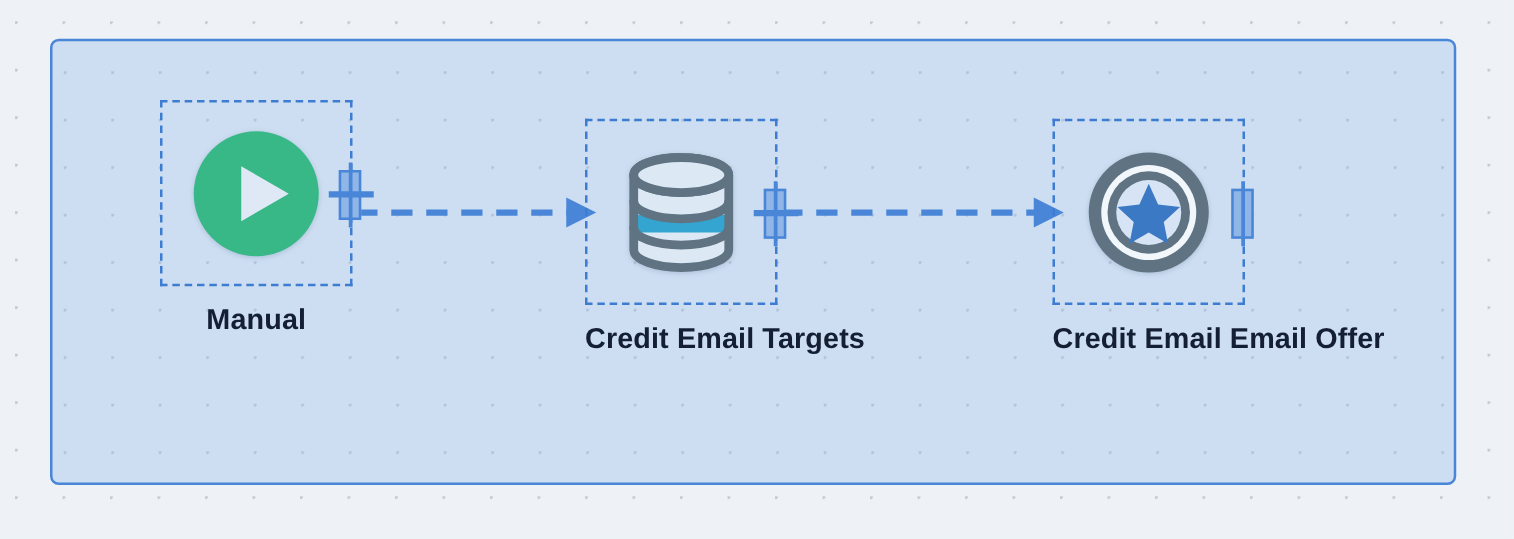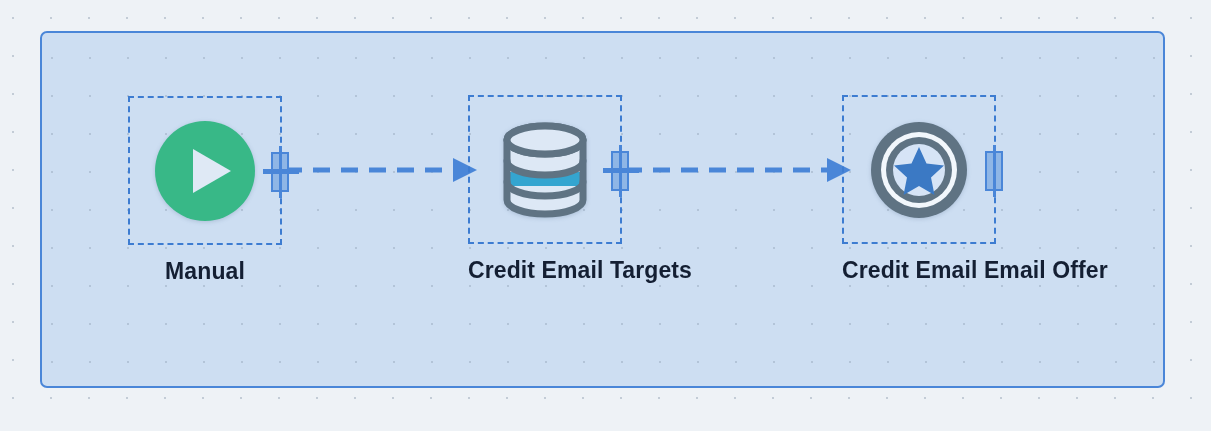--- a/index.html
+++ b/index.html
@@ -111,21 +111,21 @@
   }
 
   
   .edge {
     position: absolute;
     height: 24px;
   }
   .edge svg { display: block; overflow: visible; }
 
   
-  #node-manual          { left: 86px;  top: 63px; }
+  #node-manual          { left: 86px;  top: 47px; }
   #node-targets         { left: 426px; top: 62px; }
   #node-email           { left: 800px; top: 62px; }
   #edge-1               { left: 243px; top: 125px; width: 192px; }
   #edge-2               { left: 583px; top: 125px; width: 226px; }
 </style>
 </head>
 <body>
 
 <div id="screen">
 

